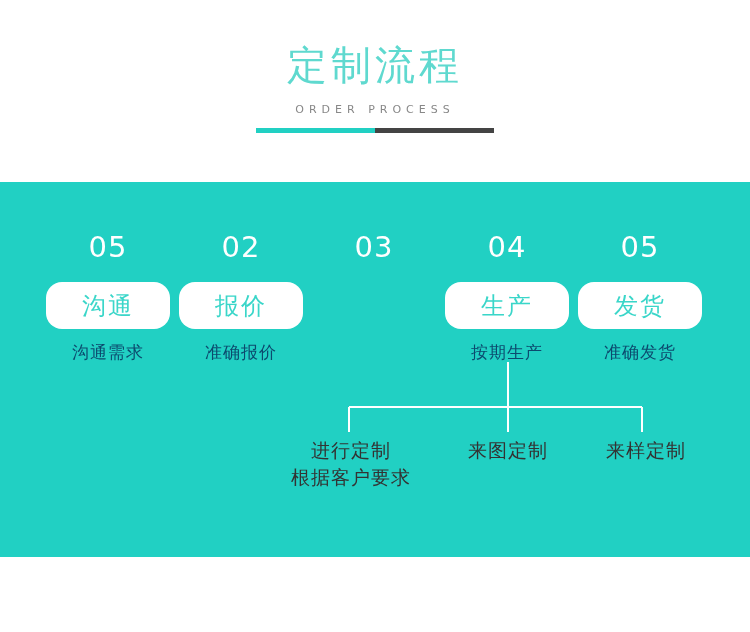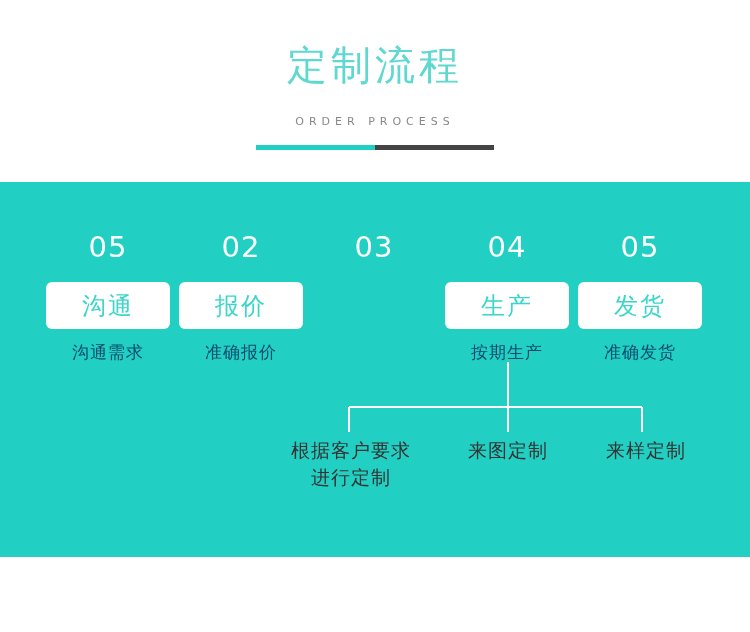--- a/index.html
+++ b/index.html
@@ -32,21 +32,21 @@
   .title-cn {
     margin: 0;
     padding-top: 40px;
     font-size: 40px;
     line-height: 50px;
     font-weight: normal;
     color: #5fd9cf;
     letter-spacing: 4px;
   }
   .title-en {
-    margin: 16px;
+    margin: 4px;
     padding-top: 9px;
     font-size: 11px;
     line-height: 14px;
     font-weight: normal;
     color: #888888;
     letter-spacing: 5px;
   }
   .divider {
     margin: 11px auto 0 auto;
     width: 238px;
@@ -102,21 +102,21 @@
     line-height: 34px;
     color: #ffffff;
     font-weight: normal;
     letter-spacing: 1px;
   }
   .step-card {
     margin-top: 18px;
     width: 124px;
     height: 47px;
     background: #ffffff;
-    border-radius: 6px;
+    border-radius: 16px;
     display: flex;
     align-items: center;
     justify-content: center;
     box-sizing: border-box;
   }
   .step-card-label {
     font-size: 24px;
     line-height: 28px;
     color: #3ad6c9;
     letter-spacing: 2px;
@@ -225,20 +225,20 @@
       <div class="step-card">
         <span class="step-card-label">发货</span>
       </div>
       <div class="step-desc">准确发货</div>
     </div>
 
   </div>
 
   <div class="branch-labels">
     <div class="branch-label branch-label-0">
+      <div>进行定制</div>
       <div>根据客户要求</div>
-      <div>进行定制</div>
     </div>
     <div class="branch-label branch-label-1">来图定制</div>
     <div class="branch-label branch-label-2">来样定制</div>
   </div>
 
 </div>
 
 </body></html>

